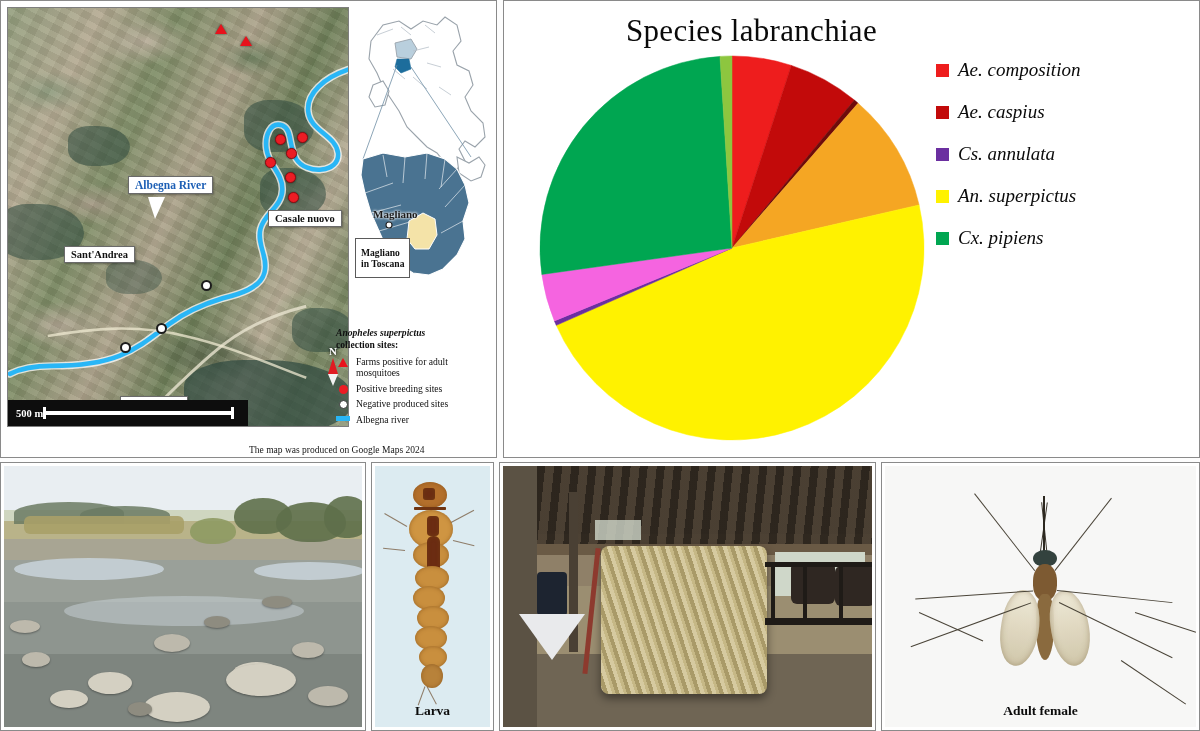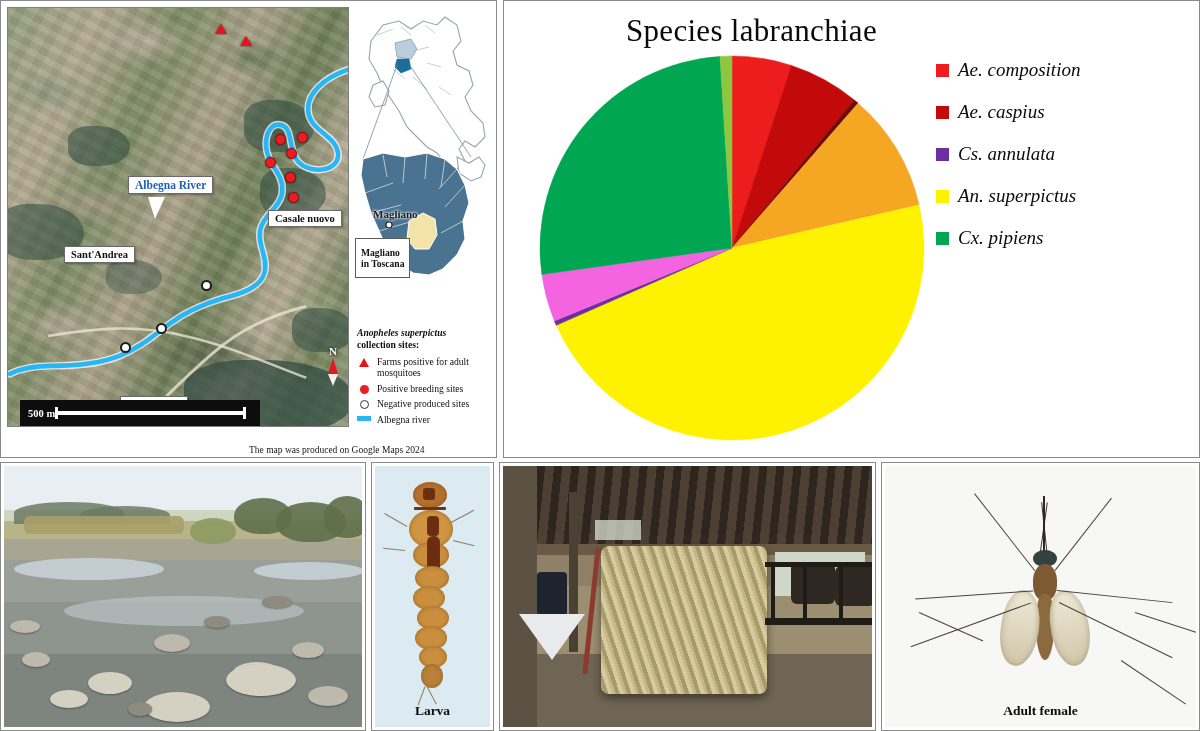--- a/index.html
+++ b/index.html
@@ -39,42 +39,42 @@
   .mk-dot { width: 11px; height: 11px; border-radius: 50%; background: #ec1c24;
             border: 1px solid #8d0d12; box-shadow: 0 0 2px rgba(0,0,0,.6); }
   .mk-open { width: 11px; height: 11px; border-radius: 50%; background: #ffffff;
              border: 2px solid #1c1c1c; }
   .map-lbl { position: absolute; background: #ffffff; border: 1px solid #6a6a6a; color: #111;
              font-weight: bold; font-size: 10.5px; padding: 2px 6px; white-space: nowrap;
              box-shadow: 1px 1px 2px rgba(0,0,0,.35); }
   .map-lbl.river { color: #1d5fb5; font-size: 11.5px; }
   .river-tip { position: absolute; width: 0; height: 0; border-left: 7px solid transparent;
                border-right: 10px solid transparent; border-top: 22px solid #ffffff; }
-  .scalebar { position: absolute; left: 12px; bottom: 0; width: 240px; height: 26px;
+  .scalebar { position: absolute; left: 0; bottom: 0; width: 240px; height: 26px;
               background: #0d0d0d; color: #fff; font-size: 10.5px; font-weight: bold;
               display: flex; align-items: center; padding-left: 8px; gap: 0; }
   .scalebar .bar { position: relative; flex: 1; height: 4px; background: #fff; margin-right: 14px; }
   .scalebar .bar::before, .scalebar .bar::after { content: ""; position: absolute; top: -4px;
               width: 3px; height: 12px; background: #fff; }
   .scalebar .bar::before { left: 0; } .scalebar .bar::after { right: 0; }
   .attrib { position: absolute; left: 248px; bottom: 2px; width: 240px; font-size: 9.5px;
             color: #161616; text-align: left; }
   .northarrow { position: absolute; right: 10px; bottom: 40px; text-align: center; color: #fff;
                 font-size: 11px; font-weight: bold; text-shadow: 0 0 3px #000; }
   .northarrow .n-up { width: 0; height: 0; margin: 1px auto 0; border-left: 5px solid transparent;
                       border-right: 5px solid transparent; border-bottom: 16px solid #e01b22; }
   .northarrow .n-dn { width: 0; height: 0; margin: 0 auto; border-left: 5px solid transparent;
                       border-right: 5px solid transparent; border-top: 12px solid #f2f2f2; }
 
   
   .inset { position: absolute; left: 352px; top: 6px; width: 140px; height: 310px; }
   .inset svg { display: block; }
 
   
-  .map-legend { position: absolute; left: 356px; top: 326px; width: 136px; font-size: 9.6px; color: #101010; }
+  .map-legend { position: absolute; left: 335px; top: 326px; width: 136px; font-size: 9.6px; color: #101010; }
   .map-legend .ml-title { font-weight: bold; line-height: 1.25; margin-bottom: 5px; }
   .map-legend .ml-title .it { font-style: italic; }
   .map-legend .ml-row { display: flex; align-items: flex-start; gap: 6px; margin-bottom: 4px; line-height: 1.2; }
   .map-legend .ml-key { width: 14px; flex: 0 0 14px; display: flex; justify-content: center;
                         align-items: center; padding-top: 2px; }
   .k-tri { width: 0; height: 0; border-left: 5px solid transparent; border-right: 5px solid transparent;
            border-bottom: 9px solid #e8121c; }
   .k-dot { width: 9px; height: 9px; border-radius: 50%; background: #ec1c24; }
   .k-open { width: 9px; height: 9px; border-radius: 50%; background: #fff; border: 1.4px solid #333; }
   .k-line { width: 14px; height: 5px; background: #29b6f6; }

